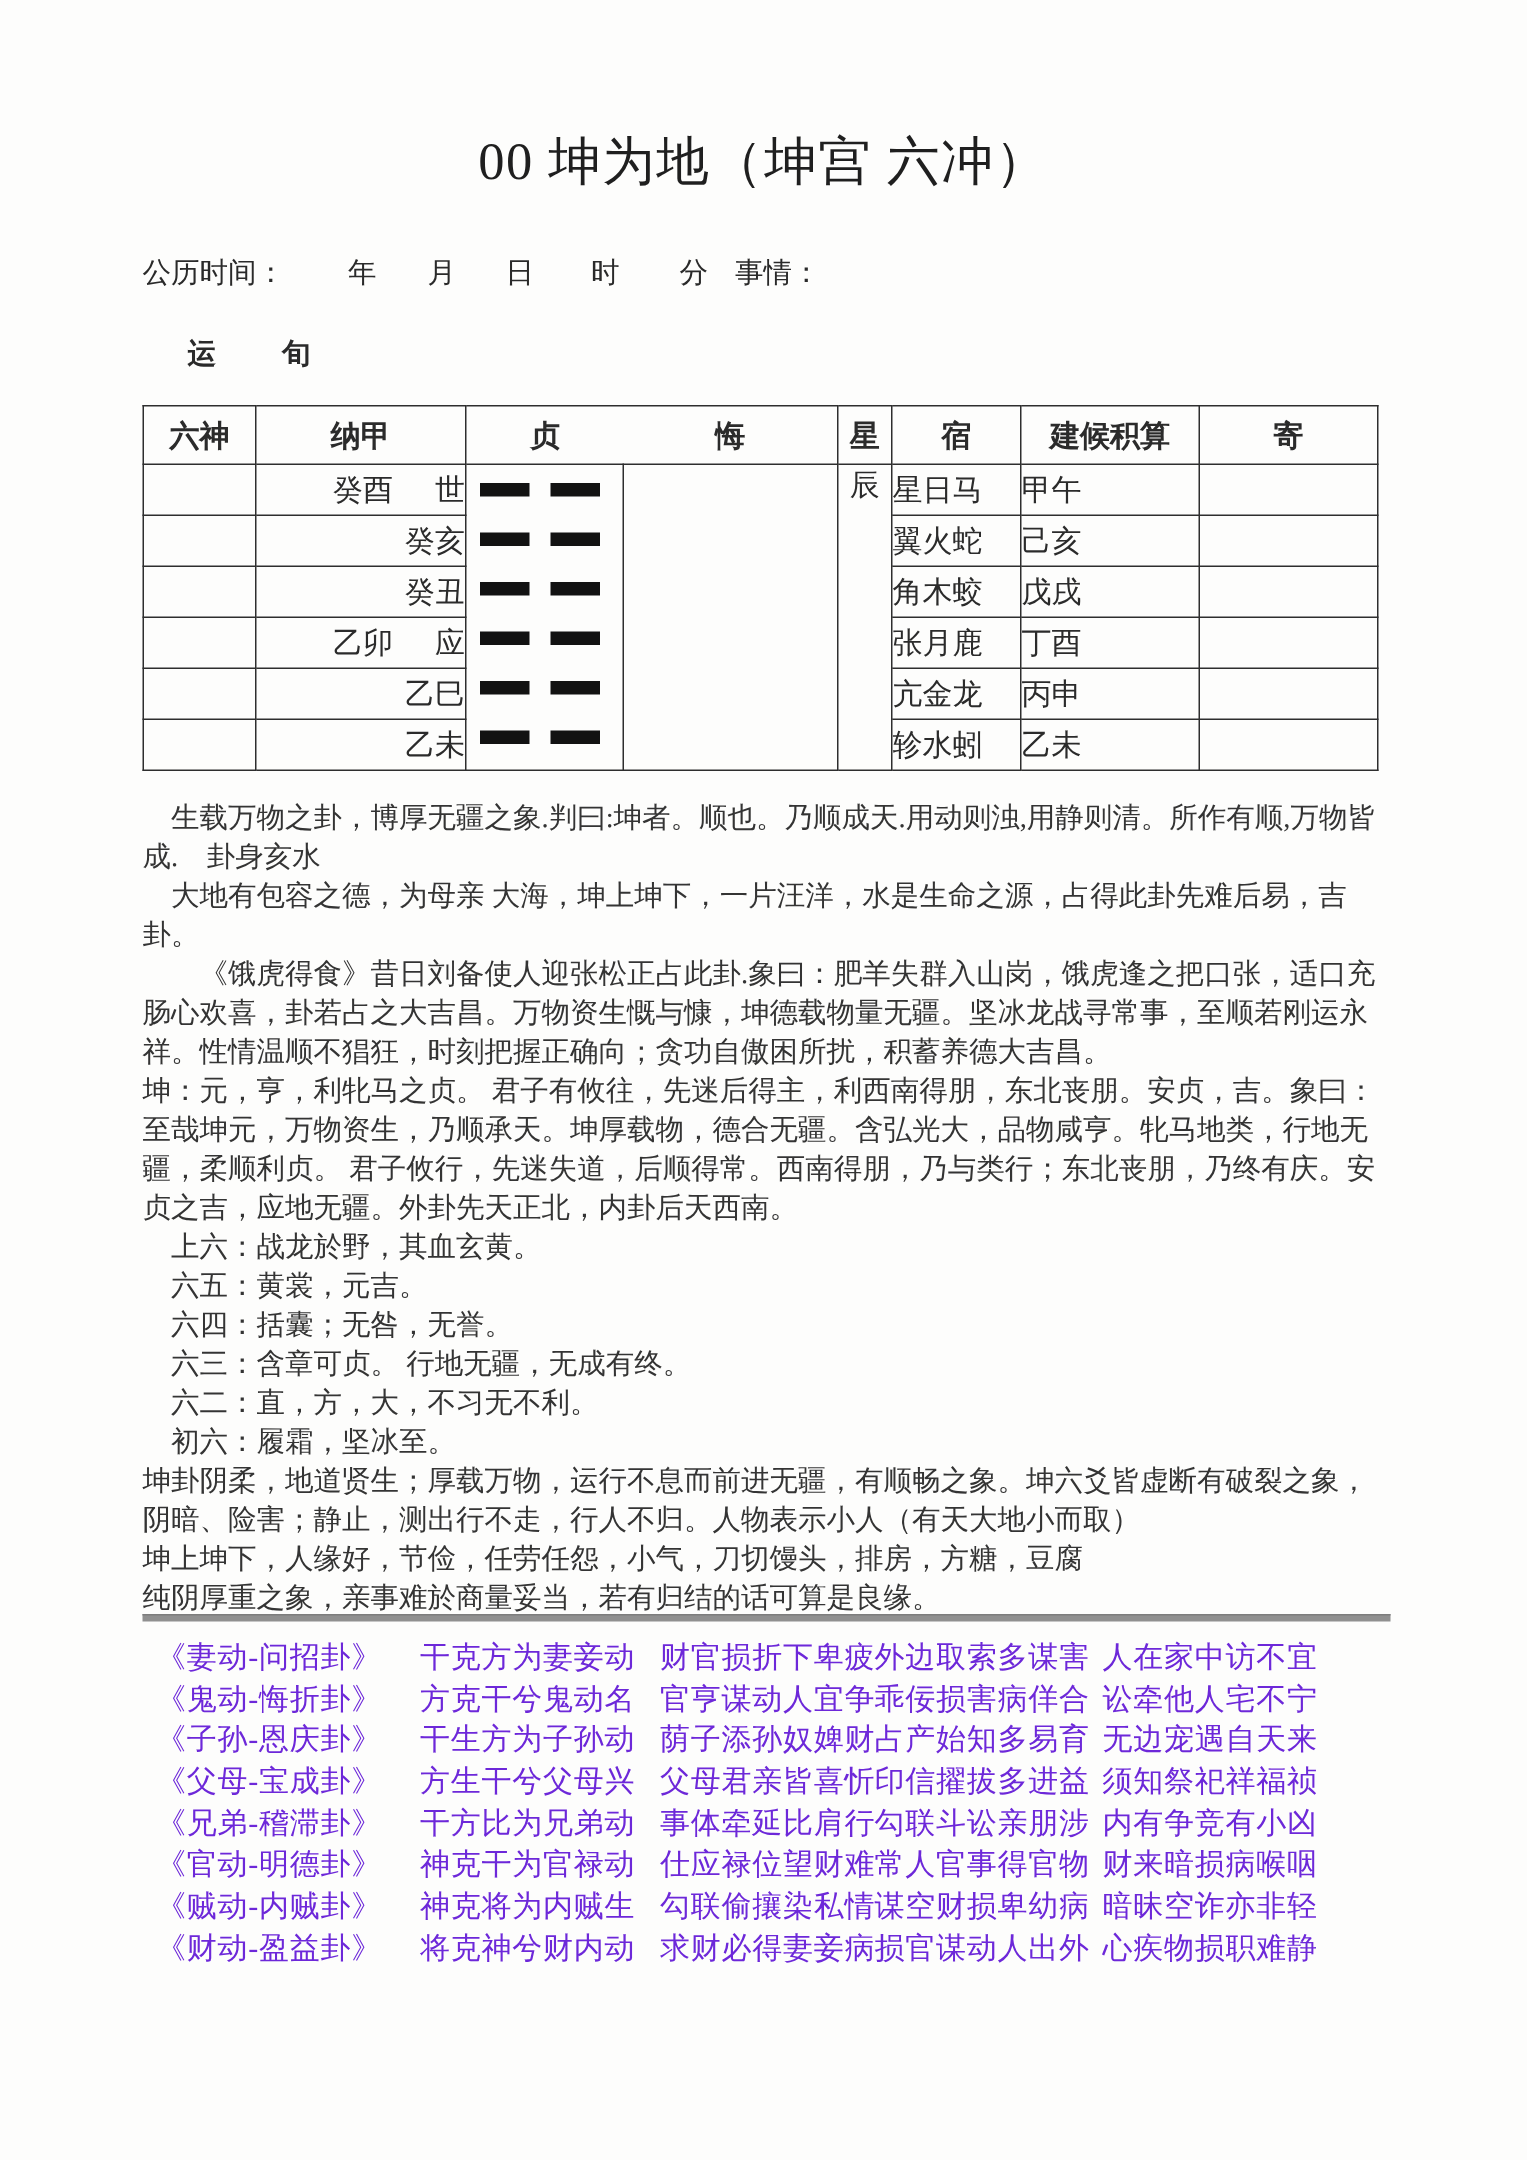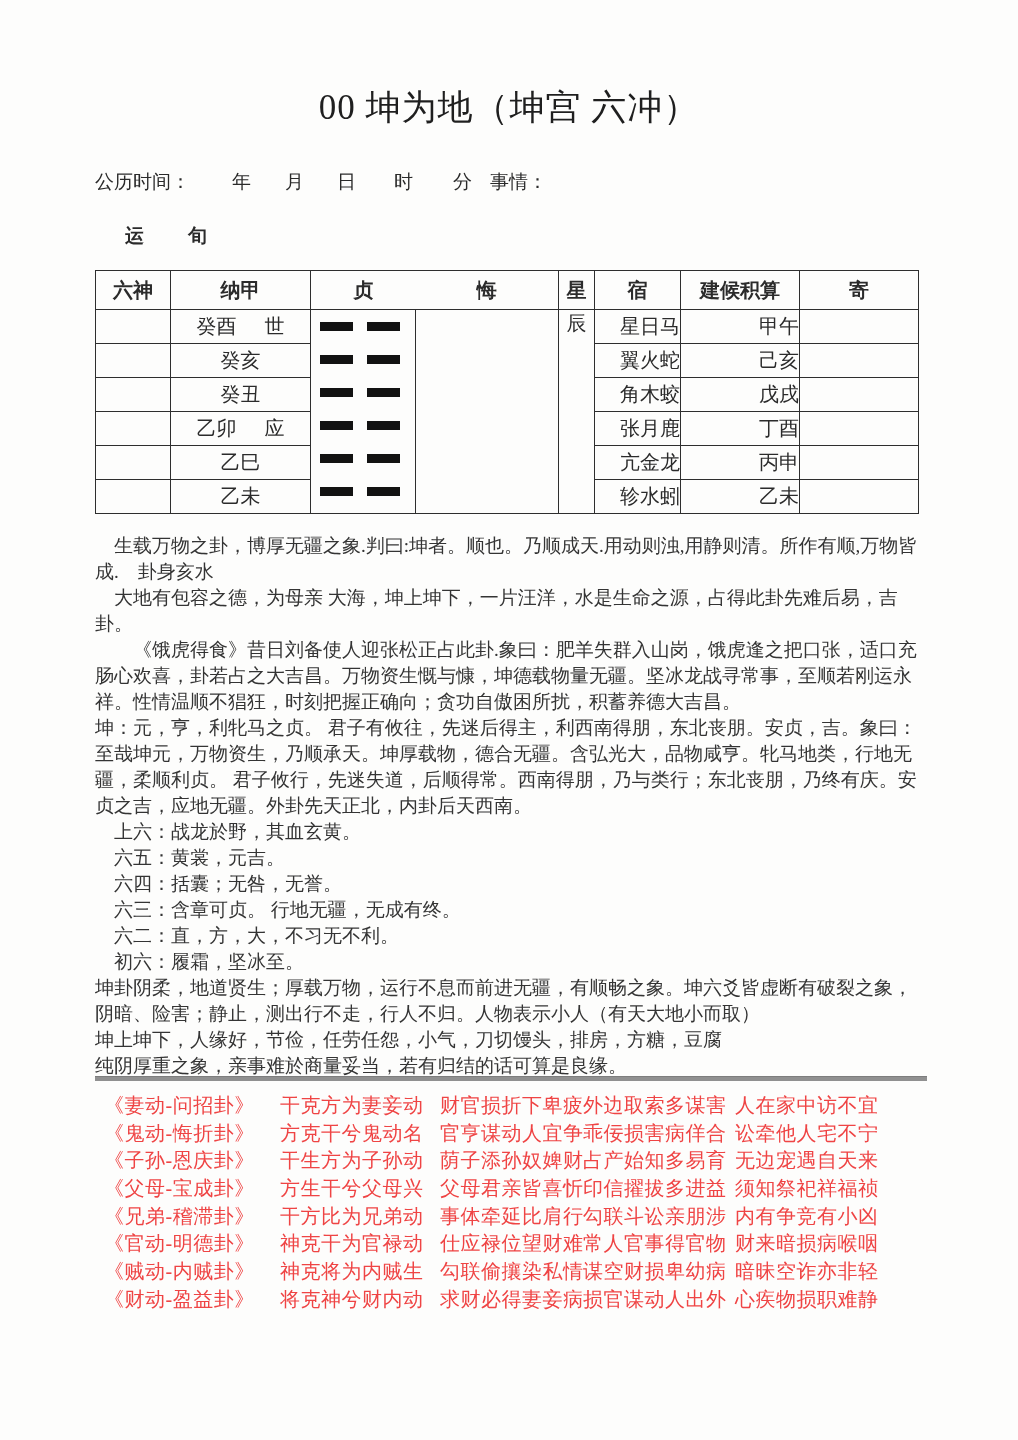--- a/index.html
+++ b/index.html
@@ -32,35 +32,35 @@
     position:absolute;top:270px;left:95px;width:823px;
     border-collapse:collapse;table-layout:fixed;
   }
   .hex th,.hex td{border:1.6px solid #2e2e2e;padding:0;font-size:20px;color:#2b2b2b;overflow:hidden;}
   .hex th{height:38px;font-weight:bold;text-align:center;}
   .hex td{height:33px;}
   .th-zhenhui{padding:0;}
   .th-zhenhui .zh-wrap{display:flex;width:100%;}
   .th-zhenhui .zhen{width:105px;text-align:center;display:inline-block;}
   .th-zhenhui .hui{width:143px;text-align:center;display:inline-block;}
-  .td-najia{text-align:center;padding-left:16px;}
+  .td-najia{text-align:right;padding-left:16px;}
   .td-najia .mark{margin-left:28px;}
   .td-zhen{vertical-align:top;}
   .yin-line{height:33px;display:flex;align-items:center;padding-left:9px;}
   .yin-line .bar{width:33px;height:9.5px;background:#121212;}
   .yin-line .bar + .bar{margin-left:14px;}
   .td-xing{vertical-align:top;text-align:center;padding-top:7px;font-size:19px;height:auto;}
-  .td-su,.td-jianhou{text-align:right;}
+  .td-su,.td-jianhou{text-align:left;}
 
   .main-text{position:absolute;top:533px;left:95px;width:833px;font-size:19px;line-height:26px;color:#343434;}
   .main-text p{margin:0;}
 
   .divider{position:absolute;top:1076px;left:95px;width:832px;height:4px;background:#909090;border-top:1px solid #7d7d7d;}
 
-  .verses{position:absolute;top:1092px;left:104px;font-size:20px;color:#ef4444;}
+  .verses{position:absolute;top:1092px;left:104px;font-size:20px;color:#6d28d9;}
   .verse-row{
     display:grid;grid-template-columns:176px 160px 143px 152px auto;
     height:27.7px;line-height:27.7px;white-space:nowrap;letter-spacing:0.5px;
   }
 </style>
 </head>
 <body>
 
 <div class="page">
 

